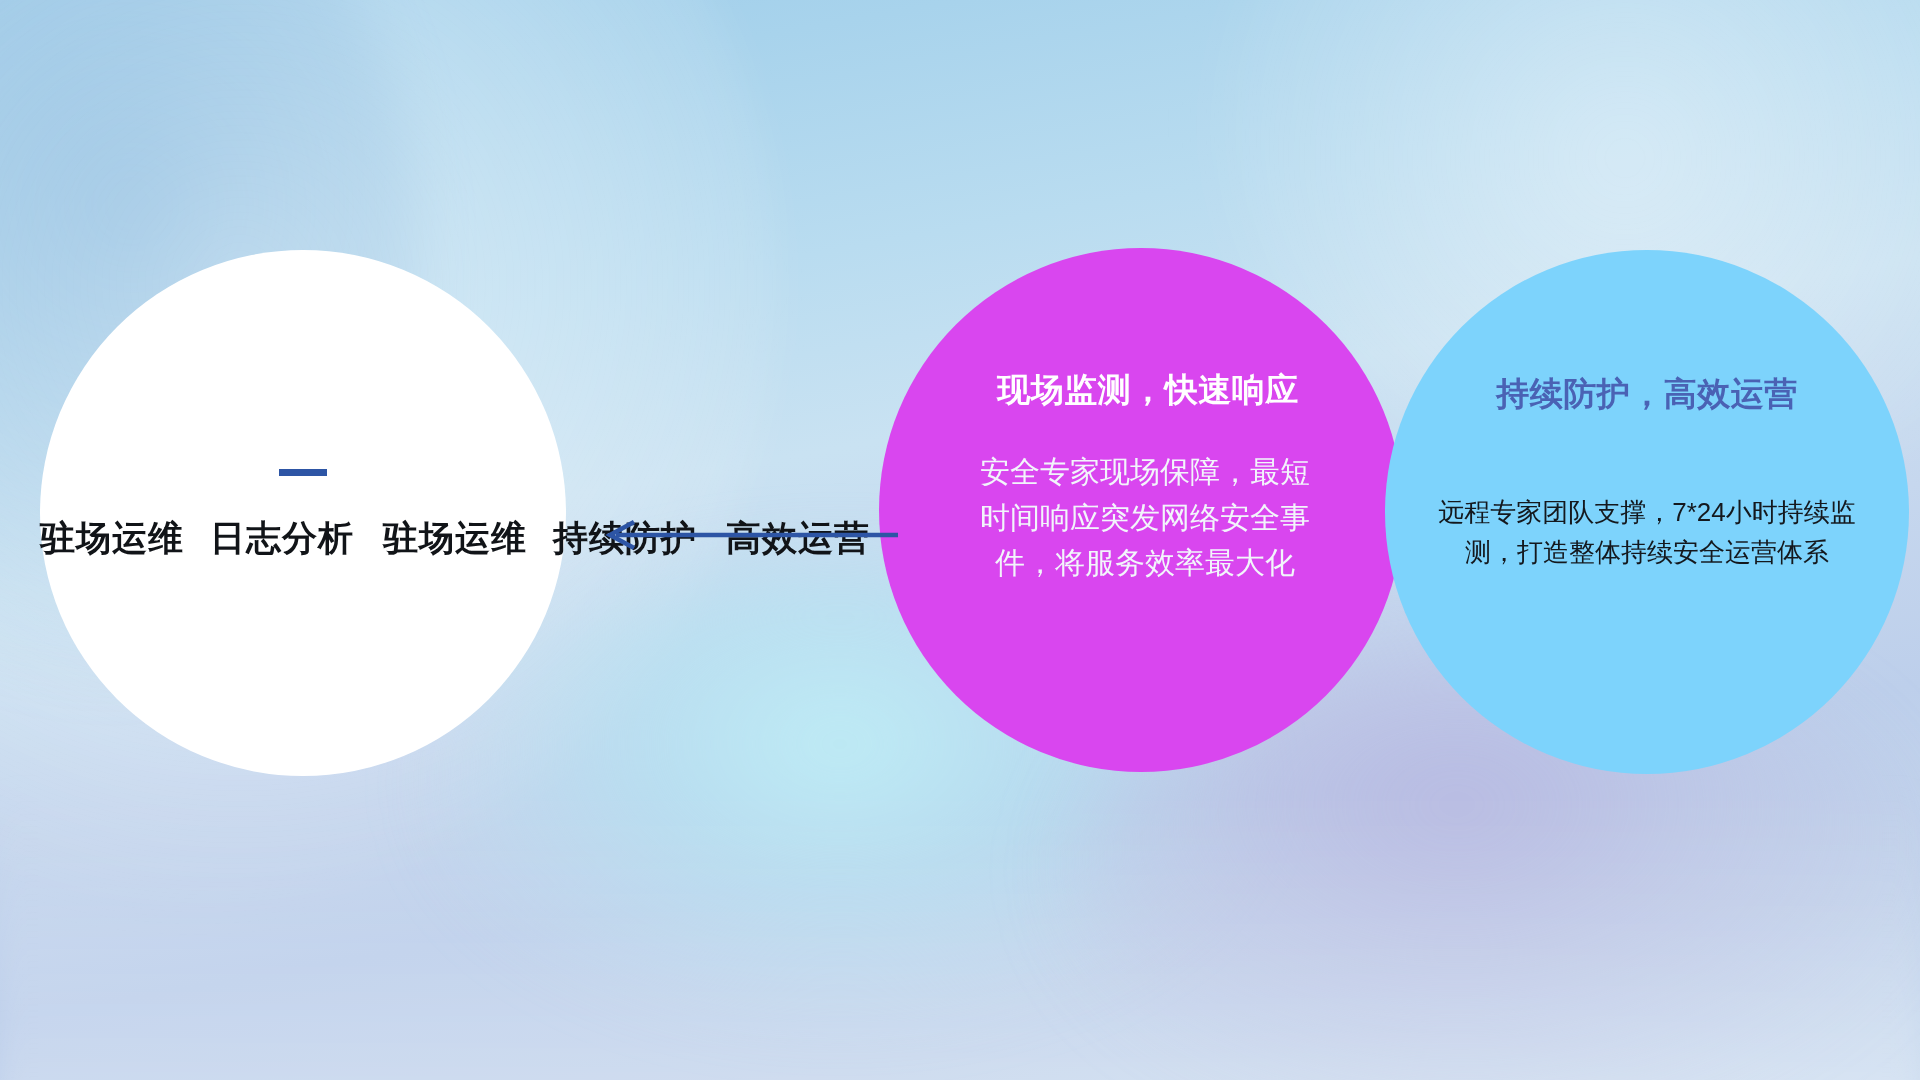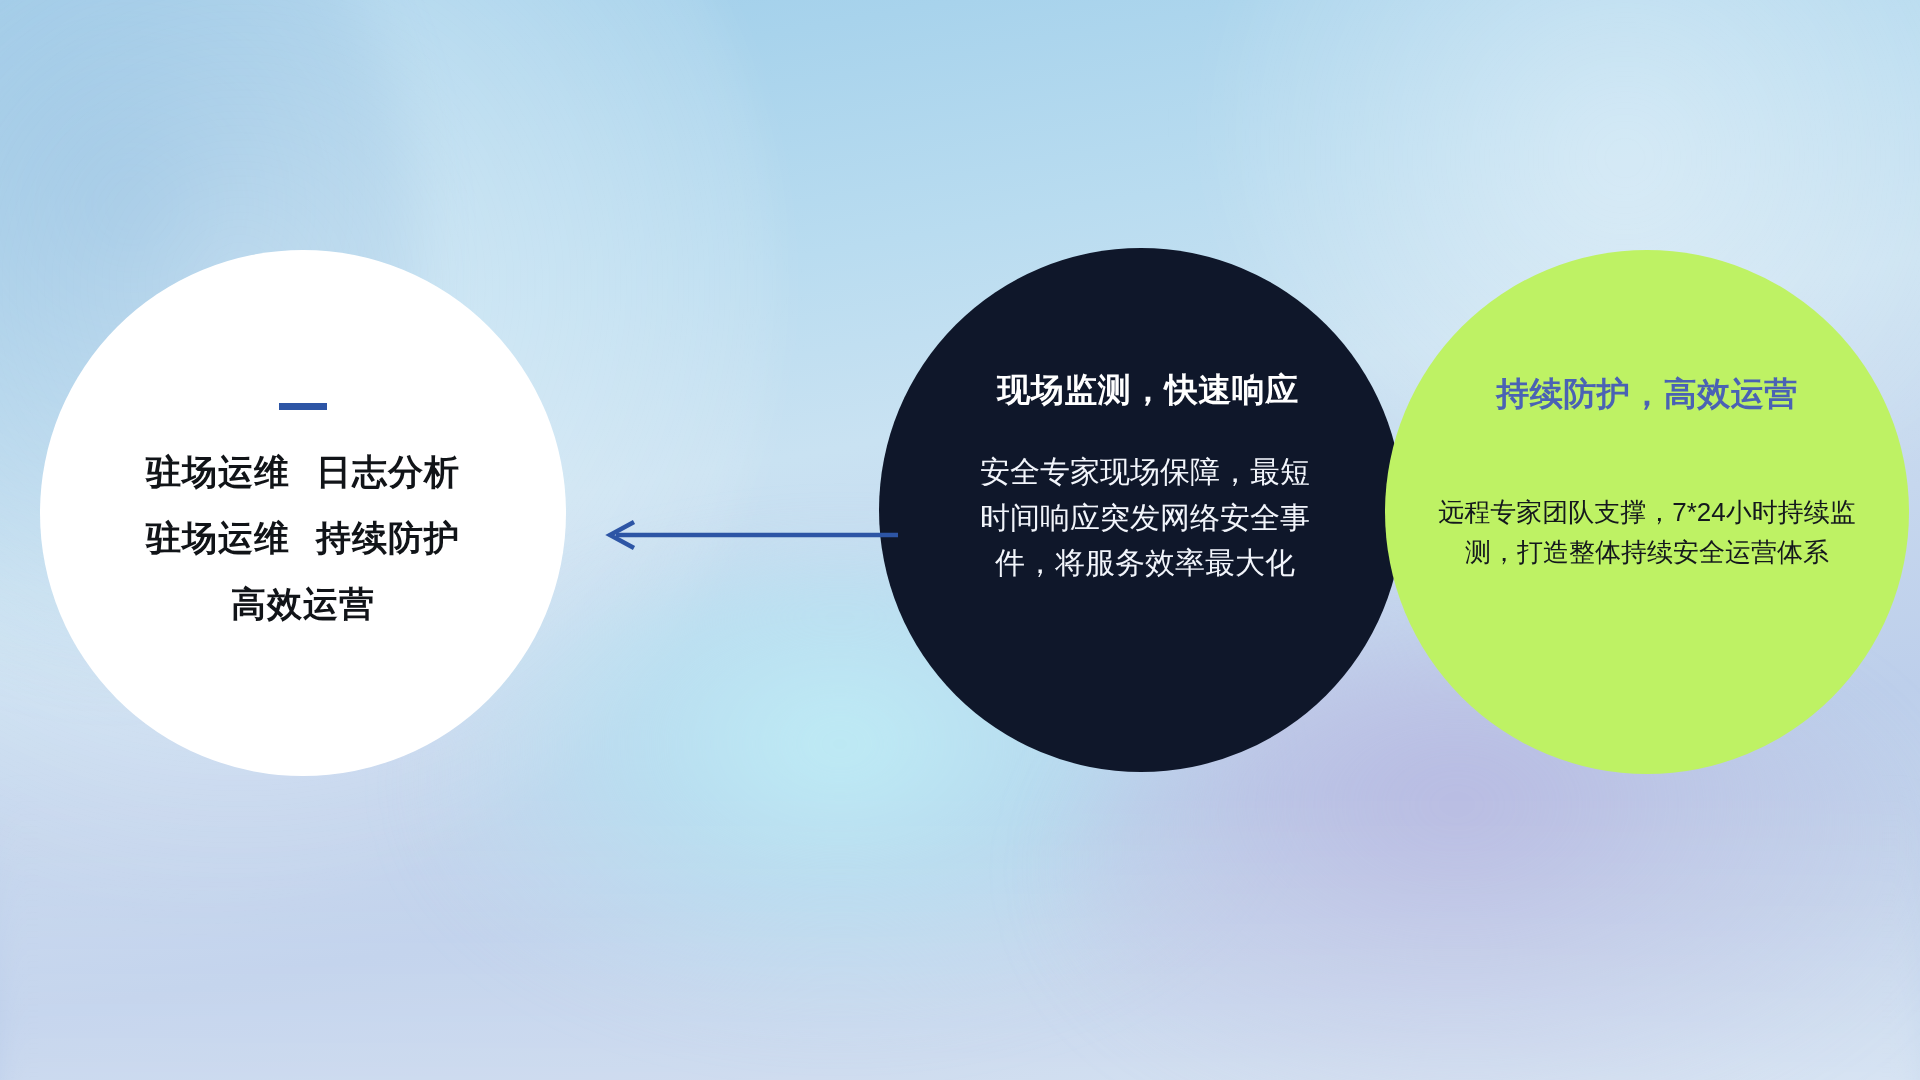--- a/index.html
+++ b/index.html
@@ -134,21 +134,21 @@
 
   .divider-dash {
     width: 48px;
     height: 7px;
     background: #2d55a5;
     margin-bottom: 44px;
   }
 
   .left-lines {
     display: flex;
-    flex-direction: column;
+    flex-direction: row;
     align-items: center;
     gap: 29px;
     width: 100%;
   }
   .left-line {
     font-size: 35px;
     font-weight: bold;
     color: #111418;
     letter-spacing: 1px;
     white-space: nowrap;
@@ -157,21 +157,21 @@
   .left-line .gap {
     display: inline-block;
     width: 26px;
   }
 
   .circle-mid {
     left: 879px;
     top: 248px;
     width: 524px;
     height: 524px;
-    background: #0f172a;
+    background: #d946ef;
     z-index: 5;
     display: flex;
     flex-direction: column;
     align-items: center;
   }
   .circle-mid .mid-inner {
     width: 360px;
     margin-top: 120px;
     text-align: center;
   }
@@ -191,21 +191,21 @@
     font-weight: normal;
     text-align: center;
     margin-left: 8px;
   }
 
   .circle-right {
     left: 1385px;
     top: 250px;
     width: 524px;
     height: 524px;
-    background: #bef264;
+    background: #7dd3fc;
     z-index: 6;
     display: flex;
     flex-direction: column;
     align-items: center;
   }
   .circle-right .right-inner {
     width: 430px;
     margin-top: 122px;
     text-align: center;
   }

